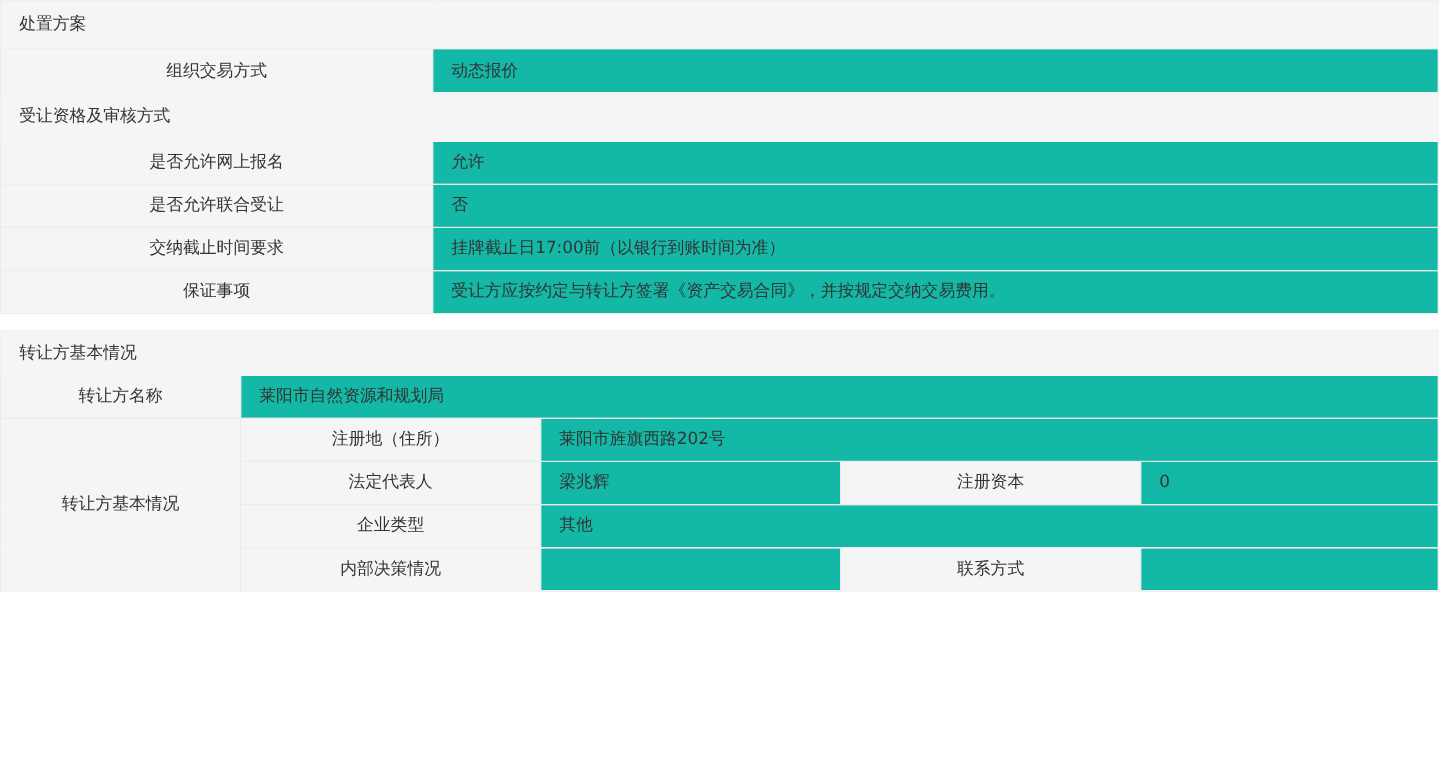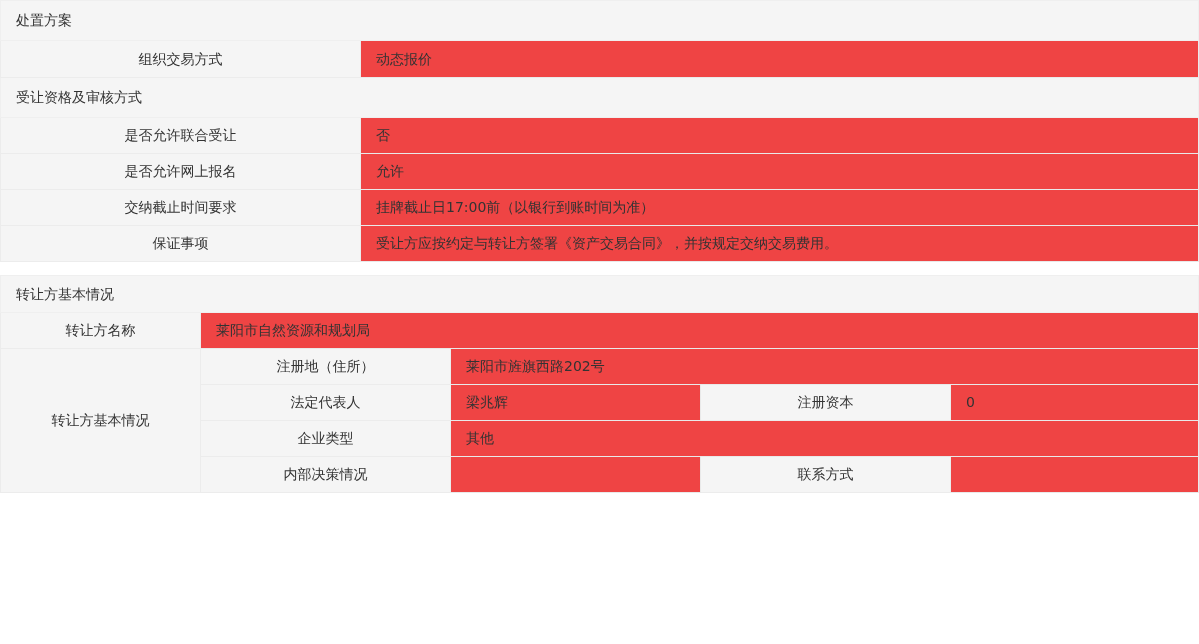--- a/index.html
+++ b/index.html
@@ -39,21 +39,21 @@
   
   td.lbl {
     background: #f5f5f5;
     text-align: center;
     height: 36px;
     padding: 0 8px;
     border-color: #ececec;
   }
   
   td.val {
-    background: #ef4444;
+    background: #14b8a6;
     text-align: left;
     padding: 0 15px;
     height: 36px;
   }
   tr.first-row td { height: 37px; margin-left: 16px; }
   
   #table-gap {
     height: 13px;
     background: #ffffff;
   }
@@ -73,26 +73,26 @@
   </tr>
   <tr class="first-row">
     <td class="lbl">组织交易方式</td>
     <td class="val">动态报价</td>
   </tr>
 
   <tr class="sec-header">
     <td colspan="2">受让资格及审核方式</td>
   </tr>
   <tr>
+    <td class="lbl">是否允许网上报名</td>
+    <td class="val">允许</td>
+  </tr>
+  <tr>
     <td class="lbl">是否允许联合受让</td>
     <td class="val">否</td>
-  </tr>
-  <tr>
-    <td class="lbl">是否允许网上报名</td>
-    <td class="val">允许</td>
   </tr>
 
   <tr>
     <td class="lbl">交纳截止时间要求</td>
     <td class="val">挂牌截止日17:00前（以银行到账时间为准）</td>
   </tr>
   <tr>
     <td class="lbl">保证事项</td>
     <td class="val">受让方应按约定与转让方签署《资产交易合同》，并按规定交纳交易费用。</td>
   </tr>

